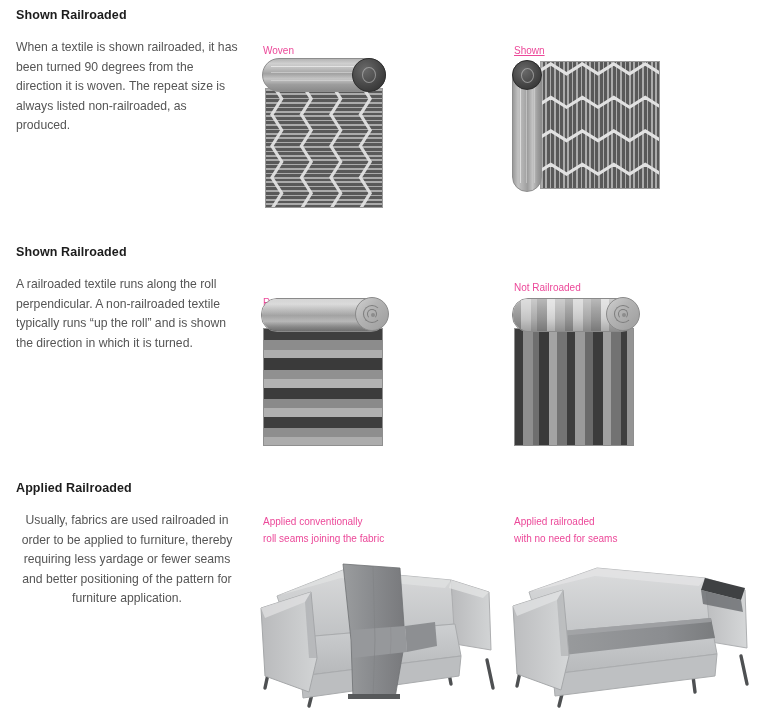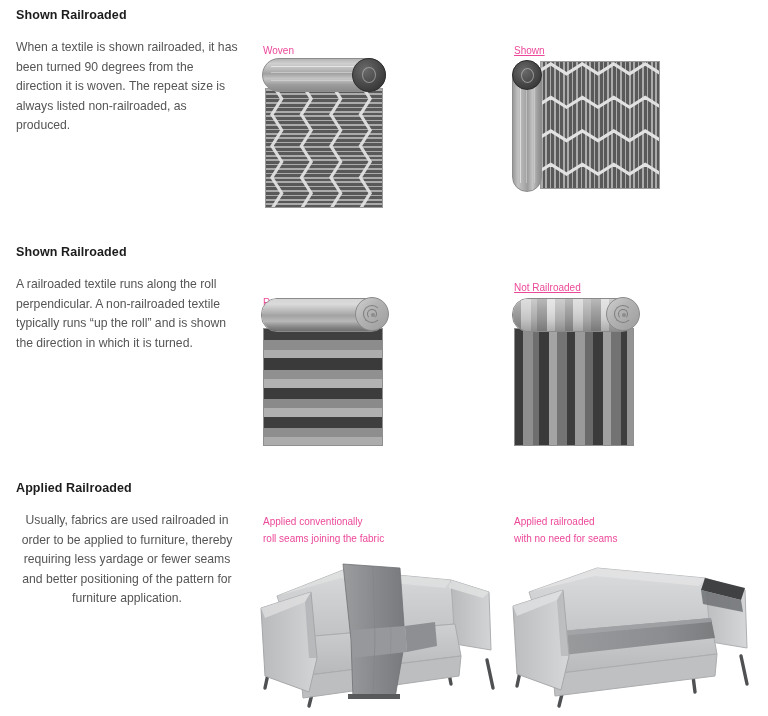--- a/index.html
+++ b/index.html
@@ -338,21 +338,21 @@
         <div class="stripes-h-top"></div>
         <div class="sheen"></div>
       </div>
       <div class="roll-curl">
         <div class="sp1"></div>
           <div class="sp2"></div>
           <div class="sp3"></div>
       </div>
     </div>
 
-    <div class="caption" style="left:514px; top:279px;text-decoration:underline;">Not Railroaded</div>
+    <div class="caption" style="left:514px; top:279px;">Not Railroaded</div>
 
     <div class="figure roll-wrap" style="left:512px; top:298px;">
       <div class="roll-body">
         <div class="stripes-v"></div>
       </div>
       <div class="roll-top">
         <div class="stripes-v-top"></div>
         <div class="sheen"></div>
       </div>
       <div class="roll-curl">

